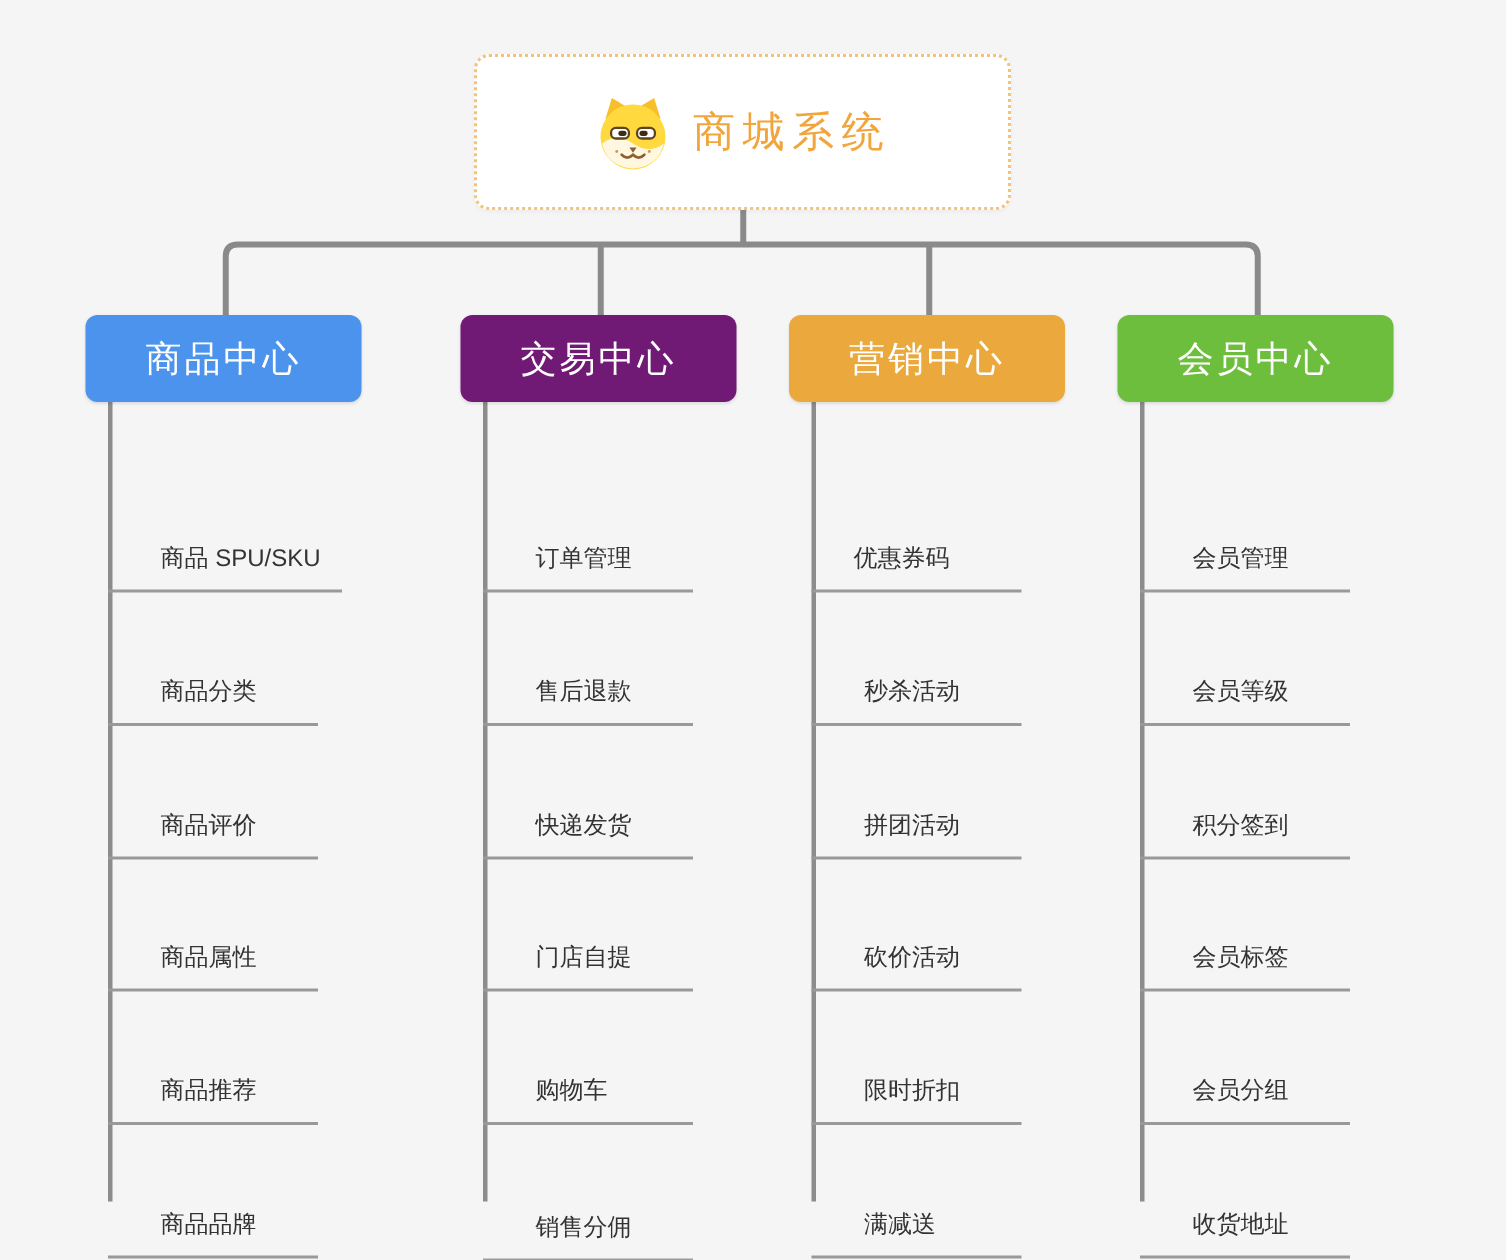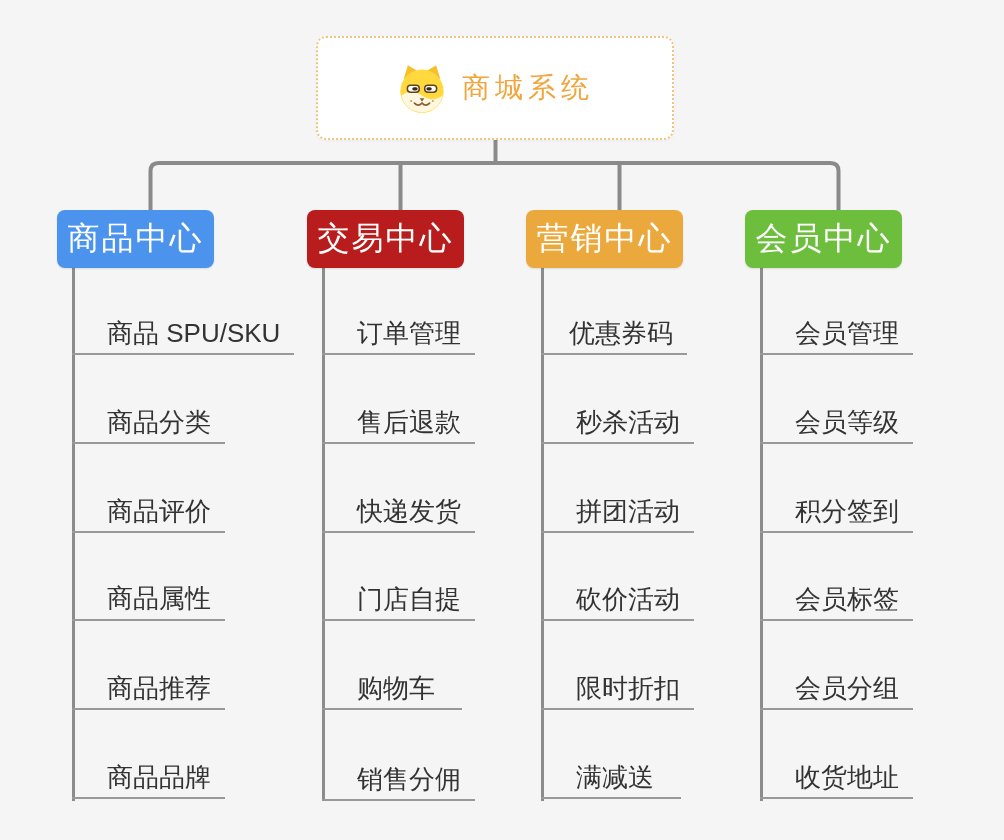--- a/index.html
+++ b/index.html
@@ -46,50 +46,51 @@
   
   .branch {
     position: absolute;
     top: 210px;
     width: 187px;
     height: 600px;
   }
   .branch-header {
     position: absolute;
     left: 0; top: 0;
-    width: 157px; height: 58px;
+    width: 184px; height: 58px;
     border-radius: 8px;
     color: #FFFFFF;
-    font-size: 32px;
+    font-size: 24px;
     letter-spacing: 2px;
     display: flex;
     align-items: center;
     justify-content: center;
     box-shadow: 0 1px 2px rgba(0,0,0,0.10);
     cursor: pointer;
     white-space: nowrap;
   }
   .trunk {
     position: absolute;
     left: 15px; top: 58px;
     width: 3px; height: 533px;
     background: #8C8C8C;
   }
   .item {
     position: absolute;
     left: 15px;
     min-width: 140px;
     padding: 0 14px 0 35px;
-    font-size: 26px;
+    font-size: 16px;
     line-height: 40px;
     color: #333333;
     border-bottom: 2px solid #999999;
     white-space: nowrap;
     cursor: pointer;
     width: max-content;
+    margin-top: 40px;
   }
 </style>
 </head>
 <body>
 
 <div class="canvas" style="background: rgb(245, 245, 245);">
 
   <svg class="connectors" viewBox="0 0 1004 840" xmlns="http://www.w3.org/2000/svg">
     <path class="connector-path" d="M495.5 140 L495.5 163" fill="none" stroke-width="4" stroke="#8A8A8A"></path>
     <path class="connector-path" d="M150.5 210 L150.5 171 Q150.5 163 158.5 163 L830.5 163 Q838.5 163 838.5 171 L838.5 210
@@ -123,21 +124,21 @@
         <div class="branch-header" style="background: rgb(75, 147, 236);">商品中心</div>
         <div class="item" style="top: 103px; border-bottom-color: rgb(153, 153, 153); color: rgb(51, 51, 51);">商品 SPU/SKU</div>
         <div class="item" style="top: 192px; border-bottom-color: rgb(153, 153, 153); color: rgb(51, 51, 51);">商品分类</div>
         <div class="item" style="top: 281px; border-bottom-color: rgb(153, 153, 153); color: rgb(51, 51, 51);">商品评价</div>
         <div class="item" style="top: 369px; border-bottom-color: rgb(153, 153, 153); color: rgb(51, 51, 51); font-family: Liberation Serif, serif;">商品属性</div>
         <div class="item" style="top: 458px; border-bottom-color: rgb(153, 153, 153); color: rgb(51, 51, 51);">商品推荐</div>
         <div class="item" style="top: 547px; border-bottom-color: rgb(153, 153, 153); color: rgb(51, 51, 51);">商品品牌</div>
       </div>
       <div class="branch" style="left: 307px;">
         <div class="trunk" style="background: rgb(140, 140, 140);"></div>
-        <div class="branch-header" style="background: #b91c1c;">交易中心</div>
+        <div class="branch-header" style="background: #701a75;">交易中心</div>
         <div class="item" style="top: 103px; border-bottom-color: rgb(153, 153, 153); color: rgb(51, 51, 51);">订单管理</div>
         <div class="item" style="top: 192px; border-bottom-color: rgb(153, 153, 153); color: rgb(51, 51, 51);">售后退款</div>
         <div class="item" style="top: 281px; border-bottom-color: rgb(153, 153, 153); color: rgb(51, 51, 51);">快递发货</div>
         <div class="item" style="top: 369px; border-bottom-color: rgb(153, 153, 153); color: rgb(51, 51, 51);">门店自提</div>
         <div class="item" style="top: 458px; border-bottom-color: rgb(153, 153, 153); color: rgb(51, 51, 51);">购物车</div>
         <div class="item" style="top: 549px; border-bottom-color: rgb(153, 153, 153); color: rgb(51, 51, 51);">销售分佣</div>
       </div>
       <div class="branch" style="left: 526px;">
         <div class="trunk" style="background: rgb(140, 140, 140);"></div>
         <div class="branch-header" style="background: rgb(235, 168, 60);">营销中心</div>

